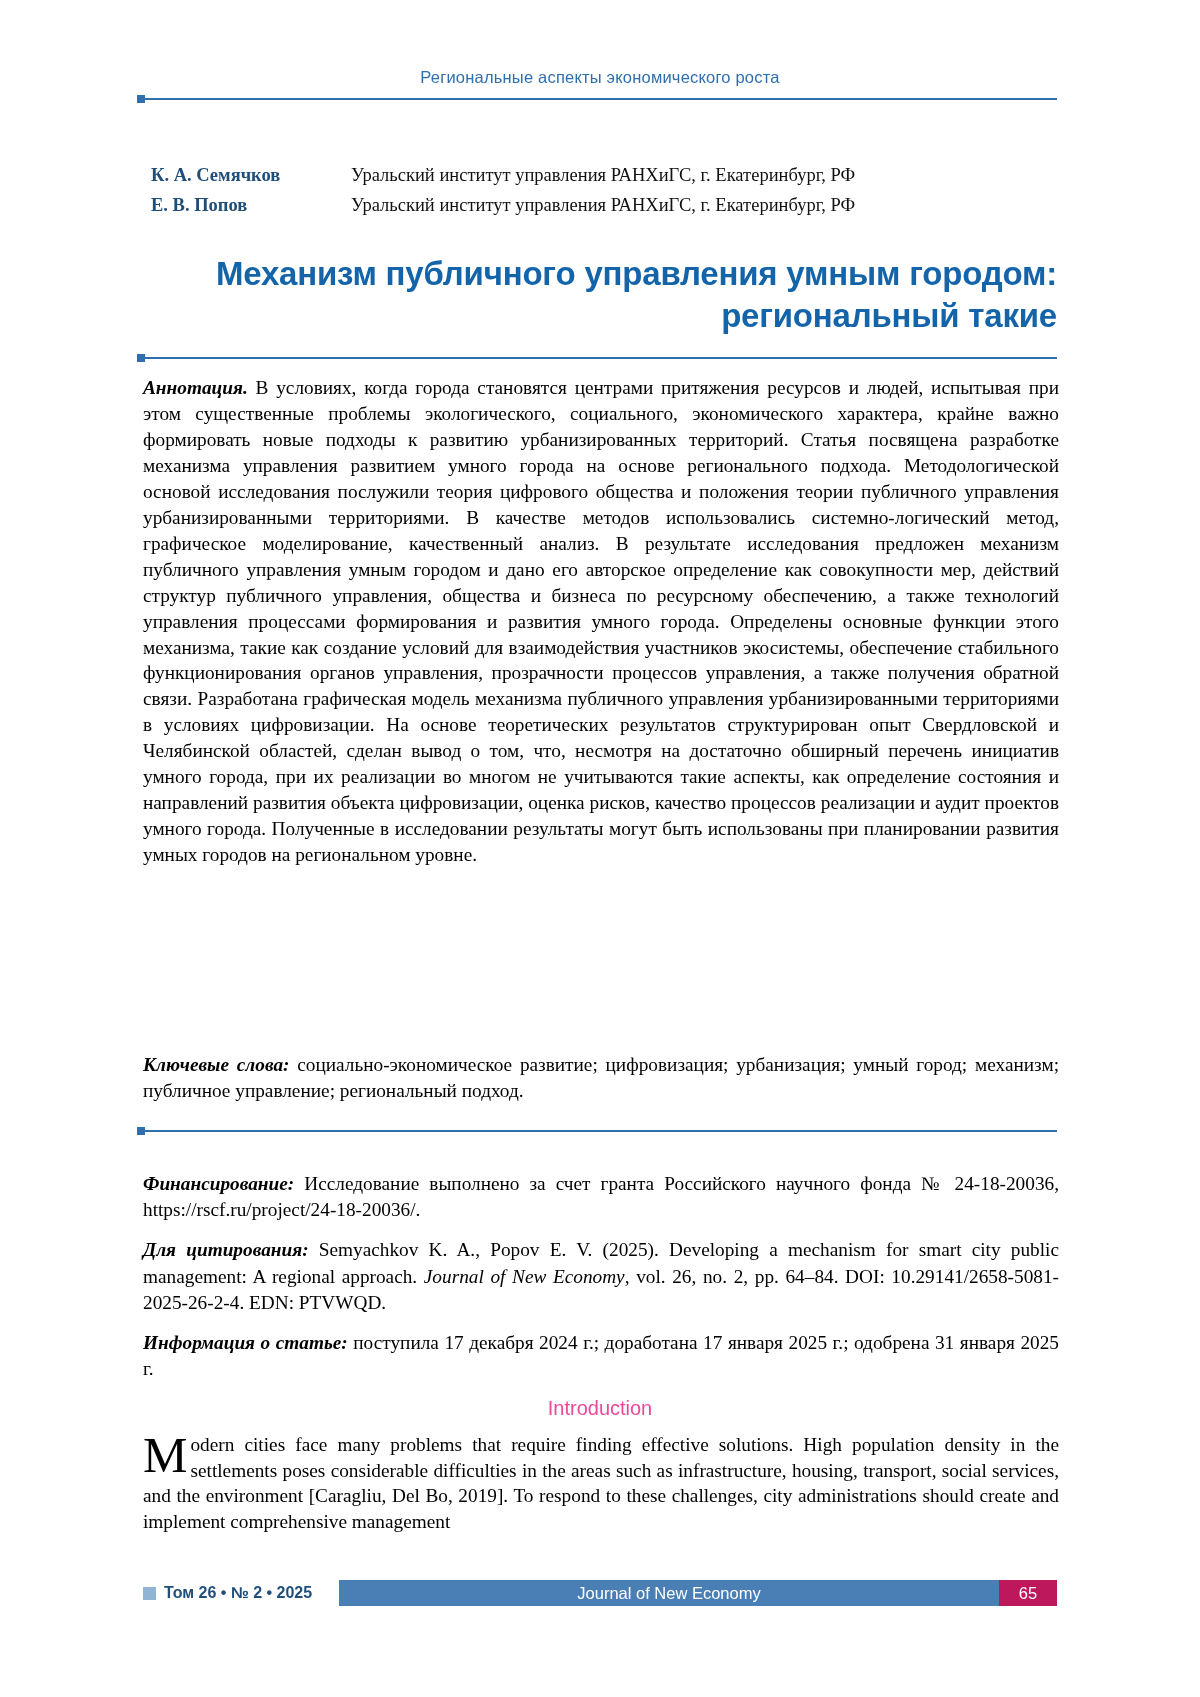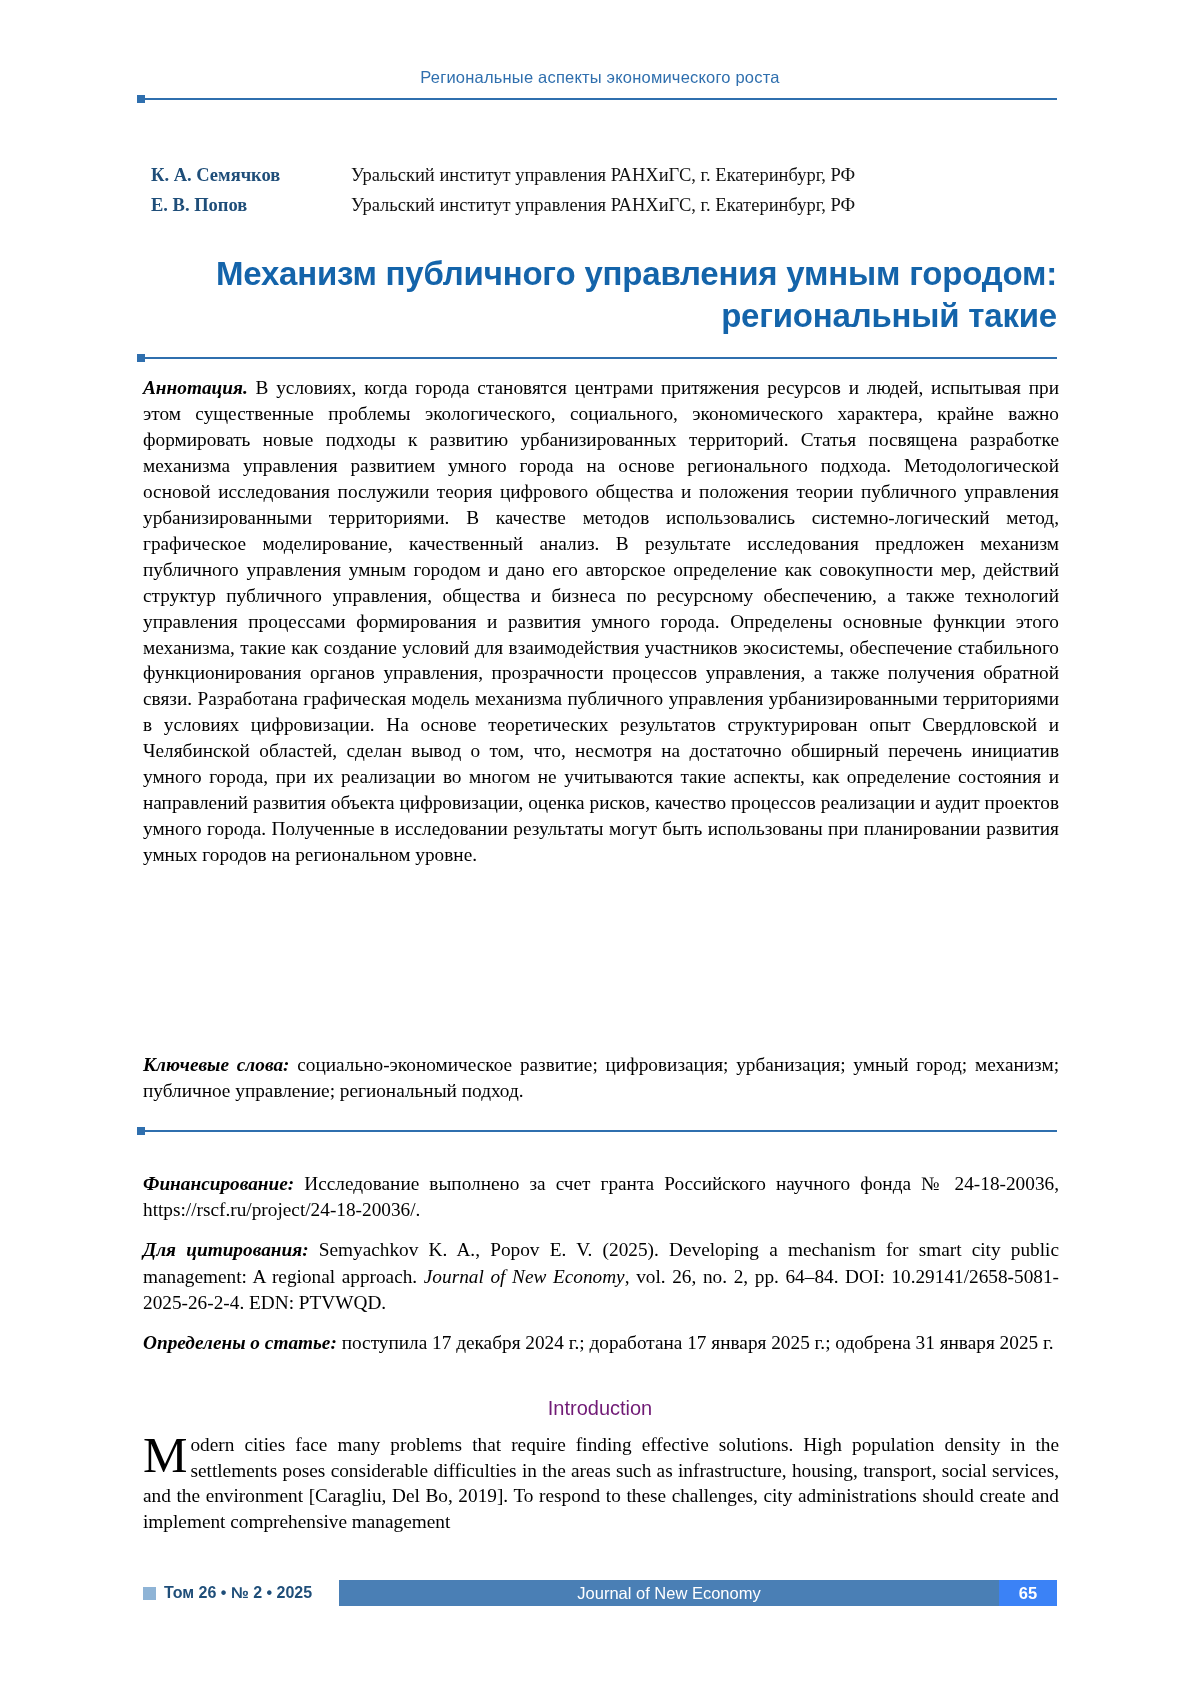--- a/index.html
+++ b/index.html
@@ -178,21 +178,21 @@
 
   
   .section-title {
     position: absolute;
     left: 143px;
     top: 1397px;
     width: 914px;
     text-align: center;
     font-family: "Liberation Sans", sans-serif;
     font-size: 20px;
-    color: #701a75;
+    color: #ec4899;
   }
   .intro {
     position: absolute;
     left: 143px;
     top: 1432px;
     width: 916px;
     font-size: 19.3px;
     line-height: 1.33;
     text-align: justify;
   }
@@ -252,25 +252,25 @@
     font-size: 16.5px;
   }
   .footer-page {
     position: absolute;
     right: 0;
     top: 0;
     width: 58px;
     height: 26px;
     line-height: 26px;
     text-align: center;
-    background: #3b82f6;
+    background: #be185d;
     color: #ffffff;
     font-family: "Liberation Sans", sans-serif;
     font-size: 16.5px;
-    font-weight: bold;
+    font-weight: normal;
   }
 </style>
 </head>
 <body>
 
 <div class="page">
 
   <div class="running-head">Региональные аспекты экономического роста</div>
   <div class="rule-top"></div>
 
@@ -299,21 +299,21 @@
   <div class="rule-mid"></div>
 
   <div class="meta">
     <p>
       <span class="it-b">Финансирование:</span><span> Исследование выполнено за счет гранта Российского научного фонда № 24-18-20036, https://rscf.ru/project/24-18-20036/.</span>
     </p>
     <p>
       <span class="it-b">Для цитирования:</span><span> Semyachkov K. A., Popov E. V. (2025). Developing a mechanism for smart city public management: A regional approach. </span><span class="it">Journal of New Economy</span><span>, vol. 26, no. 2, pp. 64–84. DOI: 10.29141/2658-5081-2025-26-2-4. EDN: PTVWQD.</span>
     </p>
     <p>
-      <span class="it-b">Определены о статье:</span><span> поступила 17 декабря 2024 г.; доработана 17 января 2025 г.; одобрена 31 января 2025 г.</span>
+      <span class="it-b">Информация о статье:</span><span> поступила 17 декабря 2024 г.; доработана 17 января 2025 г.; одобрена 31 января 2025 г.</span>
     </p>
   </div>
 
   <div class="section-title">Introduction</div>
 
   <div class="intro">
     <span class="dropcap">M</span><span>odern cities face many problems that require finding effective solutions. High population density in the settlements poses considerable difficulties in the areas such as infrastructure, housing, transport, social services, and the environment [Caragliu, Del Bo, 2019]. To respond to these challenges, city administrations should create and implement comprehensive management</span>
   </div>
 
   <div class="footer">

